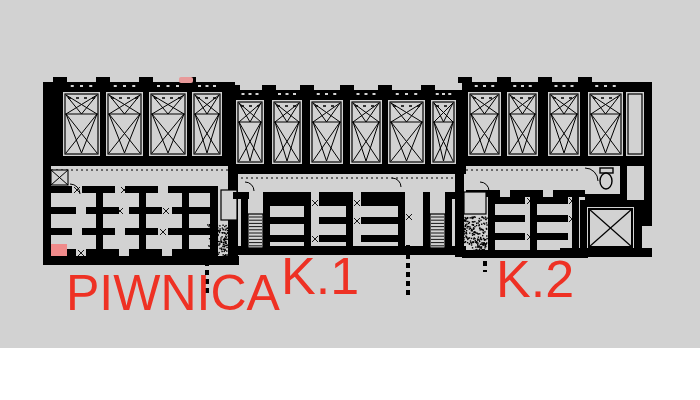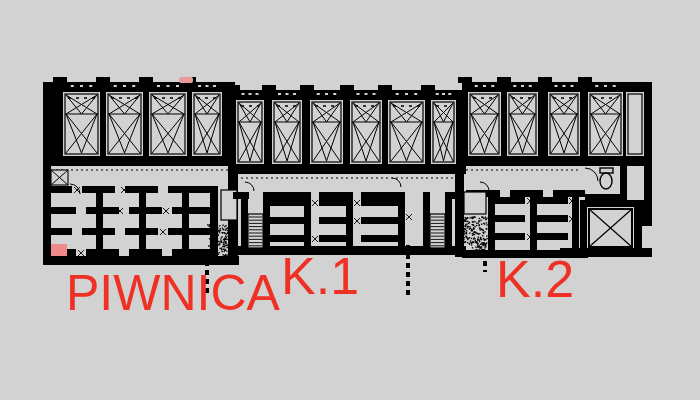--- a/index.html
+++ b/index.html
@@ -1,18 +1,18 @@
 <!DOCTYPE html>
 <html><head>
 <meta charset="utf-8">
 <style>
   html,body{margin:0;padding:0;}
   .stage{
     position:relative;
-    width:700px;height:400px;
+    width:700px;height:348px;
     overflow:hidden;
     font-family:"Liberation Sans", sans-serif;
   }
   svg text{
     font-family:"Liberation Sans", sans-serif;
     font-weight:400;
   }
 </style>
 </head>
 <body>

